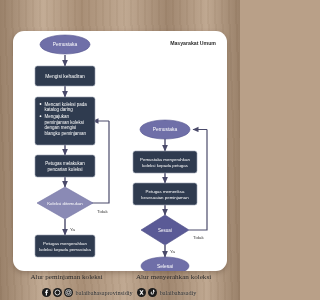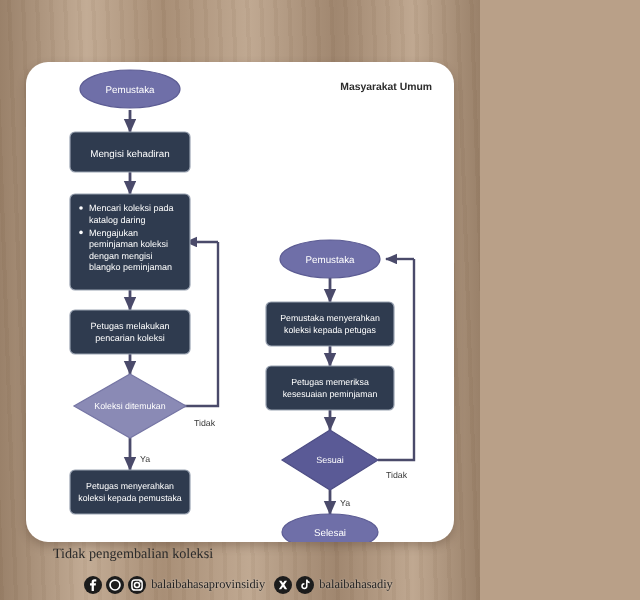--- a/index.html
+++ b/index.html
@@ -196,21 +196,22 @@
     <text x="157" y="222" font-size="4.4" fill="#3a3a3a">Ya</text>
 
     <g>
       <ellipse cx="152" cy="235" rx="24" ry="9" fill="#6f6fa8" stroke="#5c5c93" stroke-width="0.6"></ellipse>
       <text x="152" y="236.9" text-anchor="middle" font-size="4.9" fill="#ffffff">Selesai</text>
     </g>
   </svg>
 </div>
 
 <div class="caption-row">
-  <div class="caption cap-right">Tidak pengembalian koleksi</div>
+  <div class="caption cap-left">Alur peminjaman koleksi</div>
+  <div class="caption cap-right">Alur menyerahkan koleksi</div>
 </div>
 
 <div id="footer">
   <span class="sicon">
     <svg width="9" height="9" viewBox="0 0 12 12">
         <path d="M7.1 3.6h1.1V2.2H6.9c-1.1 0-1.8.7-1.8 1.8v.9H4v1.4h1.1V10h1.5V6.3h1.2l.2-1.4H6.6V4.2c0-.4.2-.6.5-.6z" fill="#fff"></path>
       </svg>
   </span>
   <span class="sicon">
     <svg width="9" height="9" viewBox="0 0 12 12">

